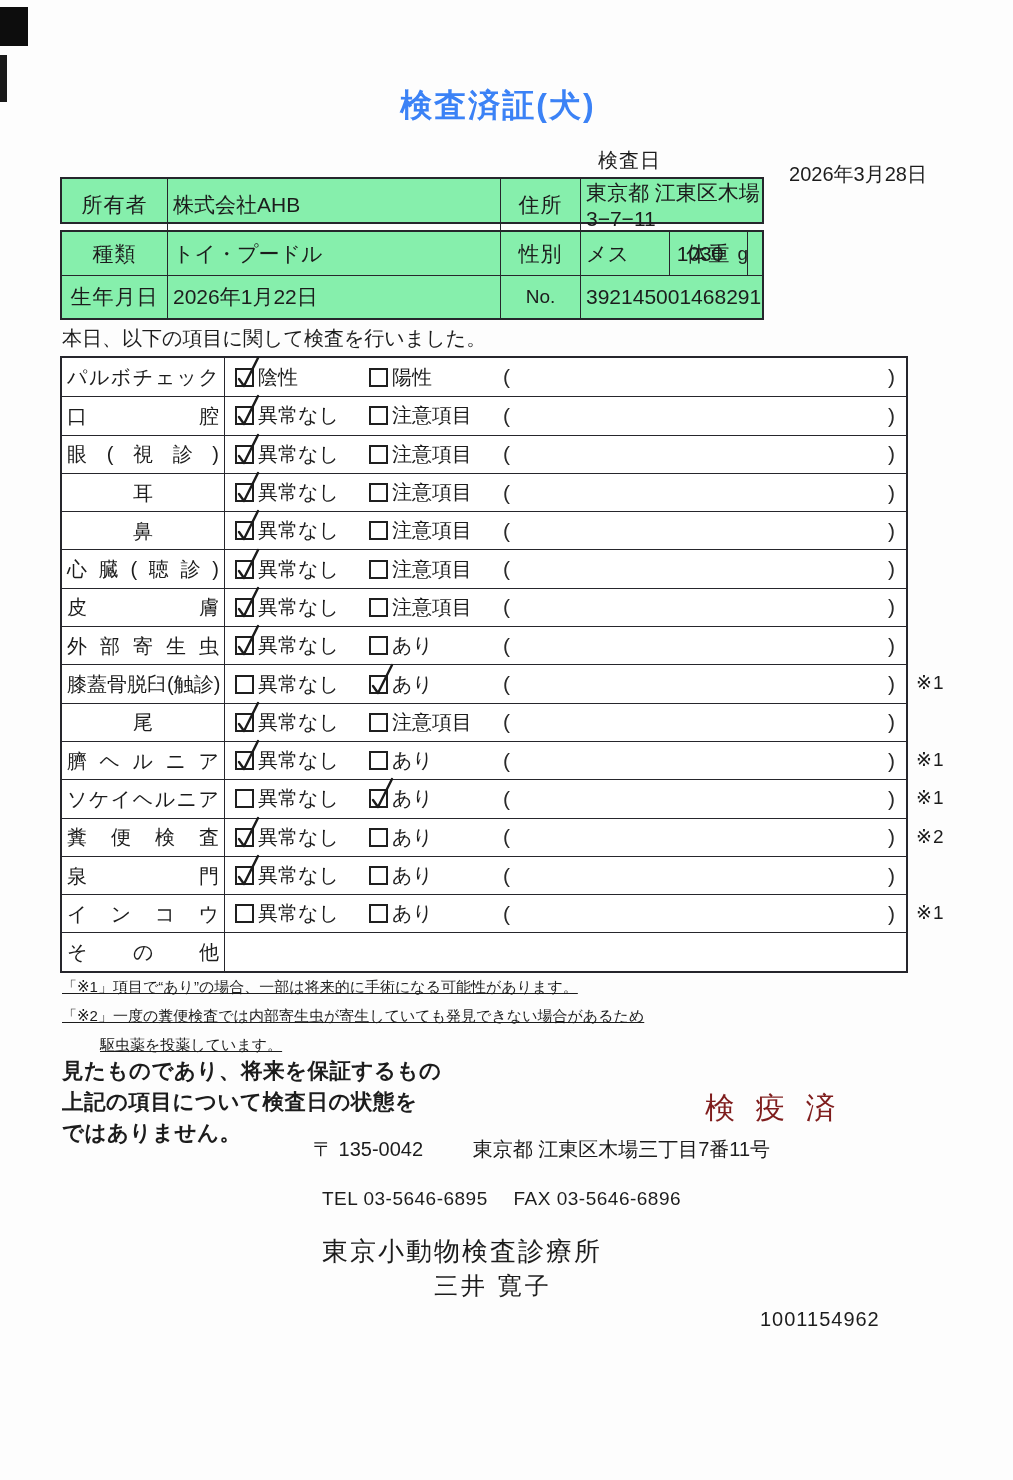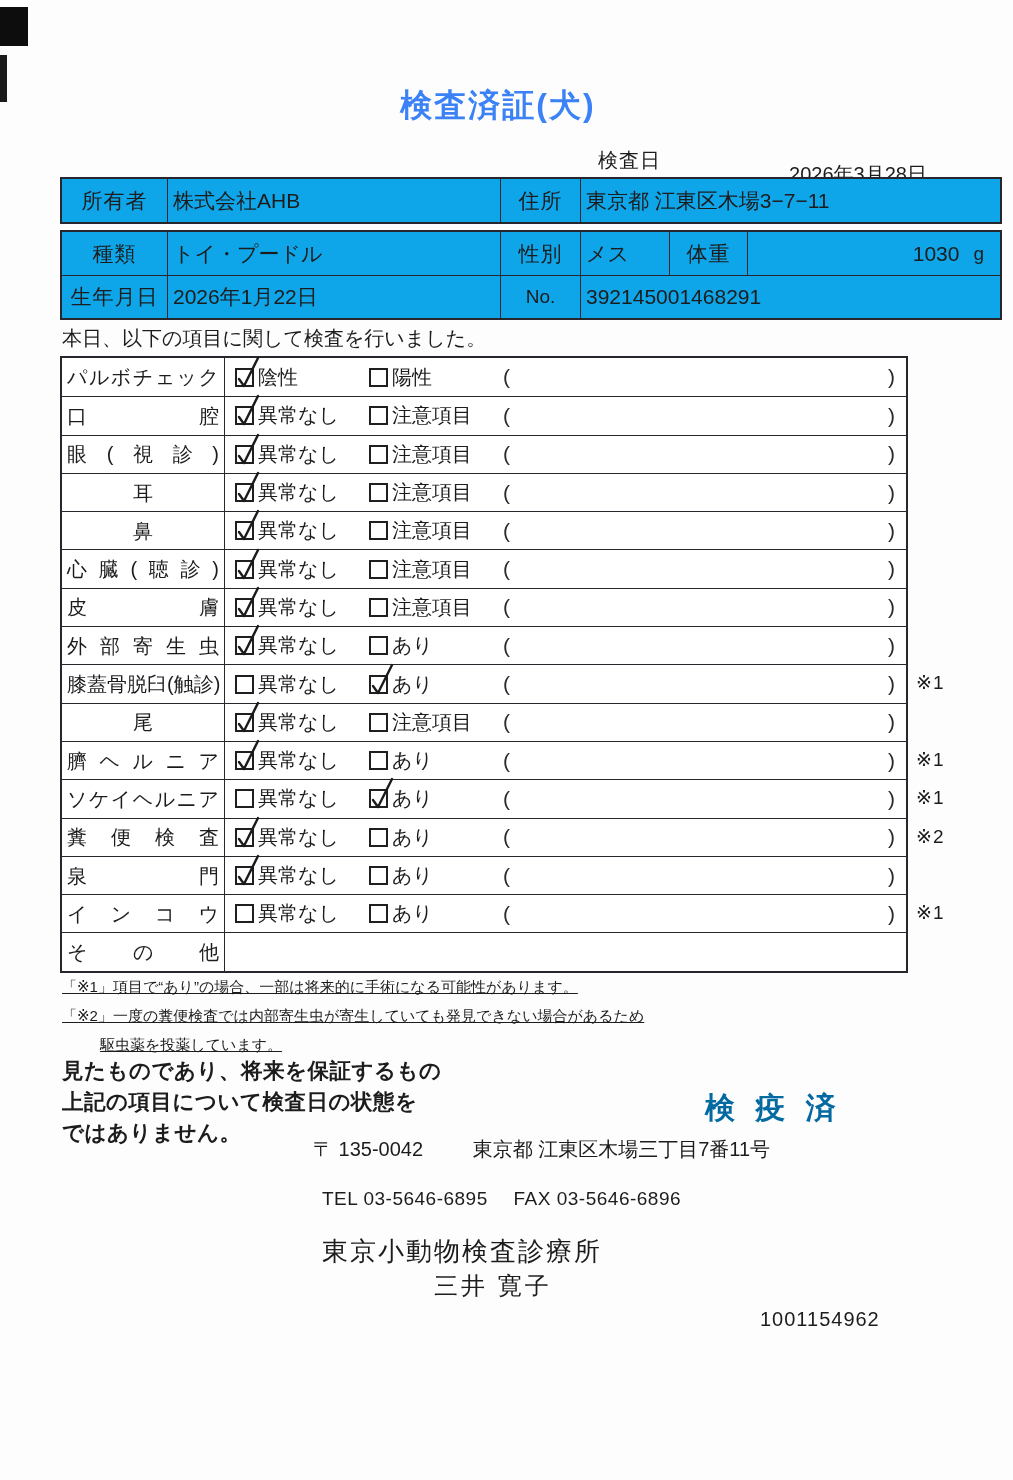--- a/index.html
+++ b/index.html
@@ -11,21 +11,21 @@
   .abs{position:absolute;}
   
   .mark1{left:0;top:7px;width:28px;height:39px;background:#0d0d0d;}
   .mark2{left:0;top:55px;width:7px;height:47px;background:#1a1a1a;}
   
   .title{left:0;top:84px;width:996px;text-align:center;font-size:32px;font-weight:bold;letter-spacing:2px;color:#3b82f6;}
   
   .insp-date-label{left:598px;top:147px;font-size:20px;letter-spacing:1px;}
   .insp-date-value{left:778px;top:147px;width:160px;text-align:center;font-size:20px;margin-top:14px;}
   
-  .info-table{left:60px;width:942px;border:2.4px solid #26262c;background:#0ea5e9;box-sizing:border-box;}
+  .info-table{left:60px;width:704px;border:2.4px solid #26262c;background:#86efac;box-sizing:border-box;}
   .owner-table{top:177px;height:47px;}
   .pet-table{top:230px;height:90px;}
   .grow{display:grid;height:100%;box-sizing:border-box;}
   .grow-half{height:50%;}
   .grow-half + .grow-half{border-top:1.6px solid #26262c;}
   .cols-owner{grid-template-columns:105px 333px 80px auto;}
   .cols-pet1{grid-template-columns:105px 333px 80px 89px 78px auto;}
   .cols-pet2{grid-template-columns:105px 333px 80px auto;}
   .cell{display:flex;align-items:center;box-sizing:border-box;min-width:0;}
   .cell + .cell{border-left:1.6px solid #26262c;}
@@ -54,21 +54,21 @@
   .opt-text{font-size:20px;white-space:nowrap;}
   .po{position:absolute;left:278px;top:50%;transform:translateY(-50%);font-size:21px;color:#2a2a2a;}
   .pc{position:absolute;right:11px;top:50%;transform:translateY(-50%);font-size:21px;color:#2a2a2a;}
   .inote{position:absolute;left:916px;font-size:19px;letter-spacing:1px;white-space:nowrap;}
   
   .footnotes{left:62px;top:972px;font-size:15px;line-height:29px;text-decoration:underline;}
   .footnotes .indent{padding-left:38px;}
   
   .disclaimer{left:62px;top:1056px;font-size:21.5px;font-weight:600;line-height:31px;letter-spacing:0.5px;}
   
-  .stamp{left:705px;top:1088px;font-size:30px;letter-spacing:6px;font-weight:700;color:#0369a1;}
+  .stamp{left:705px;top:1088px;font-size:30px;letter-spacing:6px;font-weight:400;color:#7f1d1d;}
   
   .postal-line{left:313px;top:1136px;font-size:20px;}
   .postal-line .addr{margin-left:44px;}
   .tel-line{left:322px;top:1188px;font-size:19px;letter-spacing:0.5px;}
   .tel-line .fax{margin-left:20px;}
   .clinic-name{left:322px;top:1234px;font-size:26px;letter-spacing:2px;}
   .vet-name{left:434px;top:1270px;font-size:24px;letter-spacing:3px;}
   .serial{left:760px;top:1308px;font-size:20px;letter-spacing:1px;}
 </style>
 </head>

